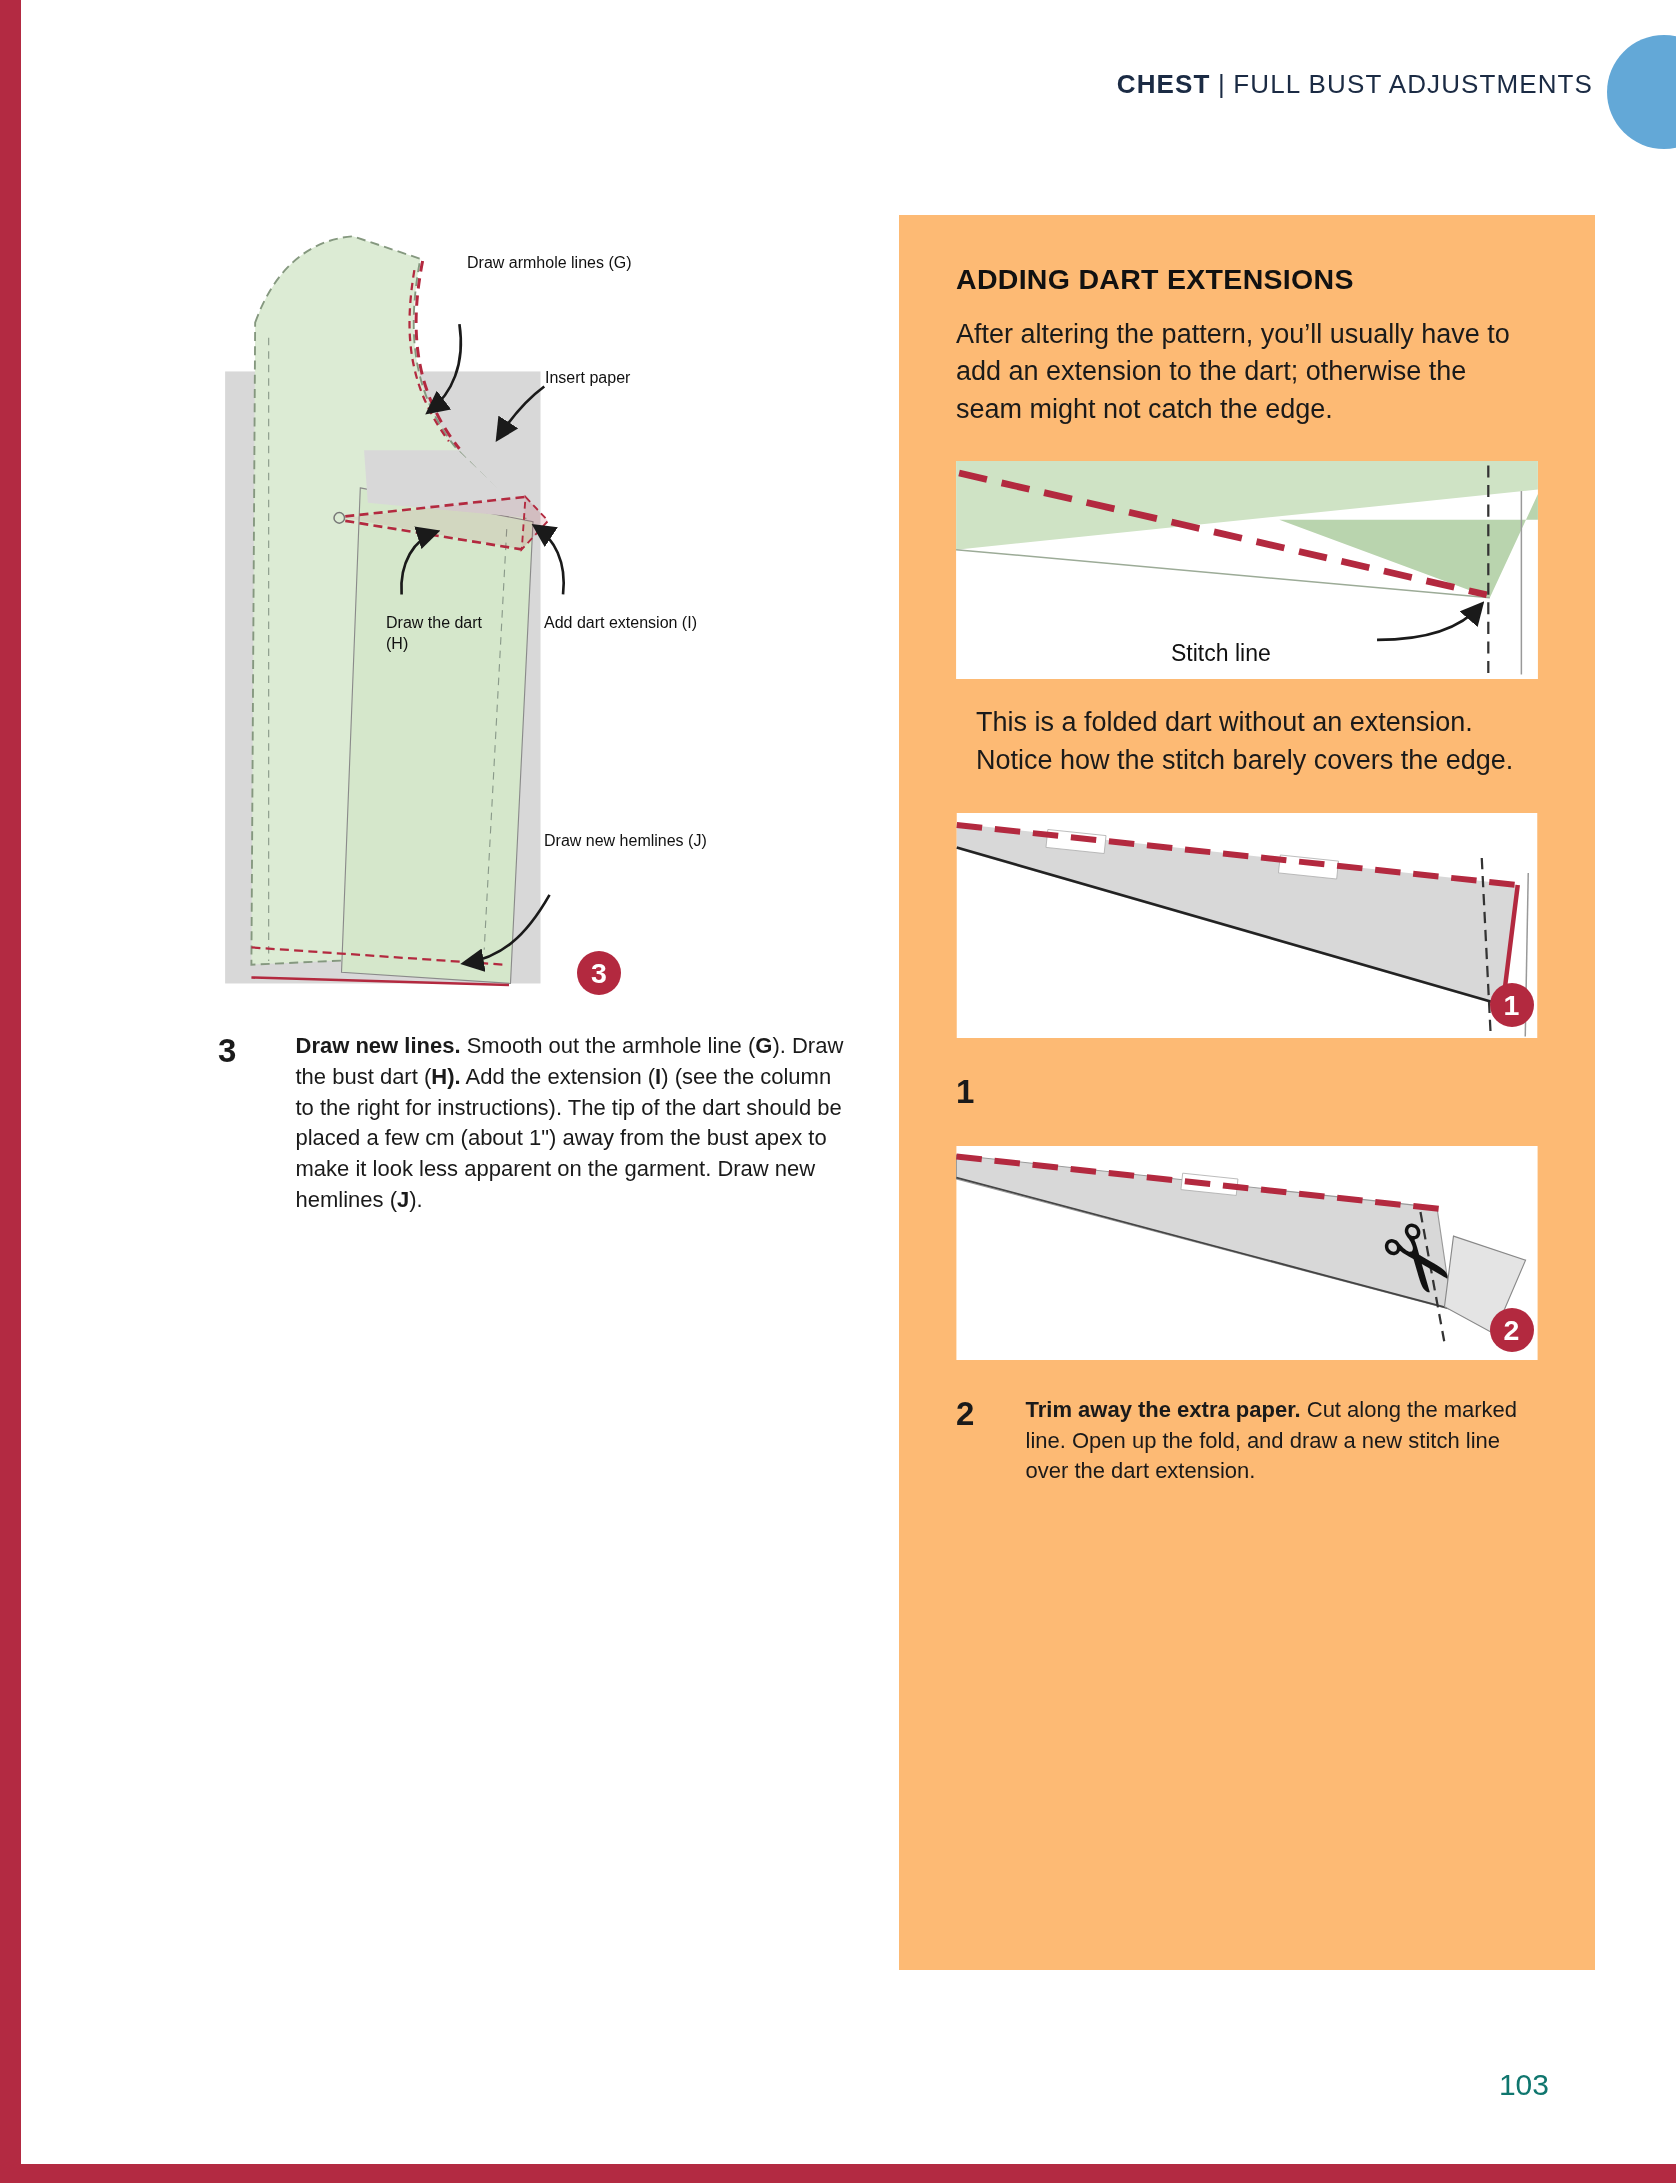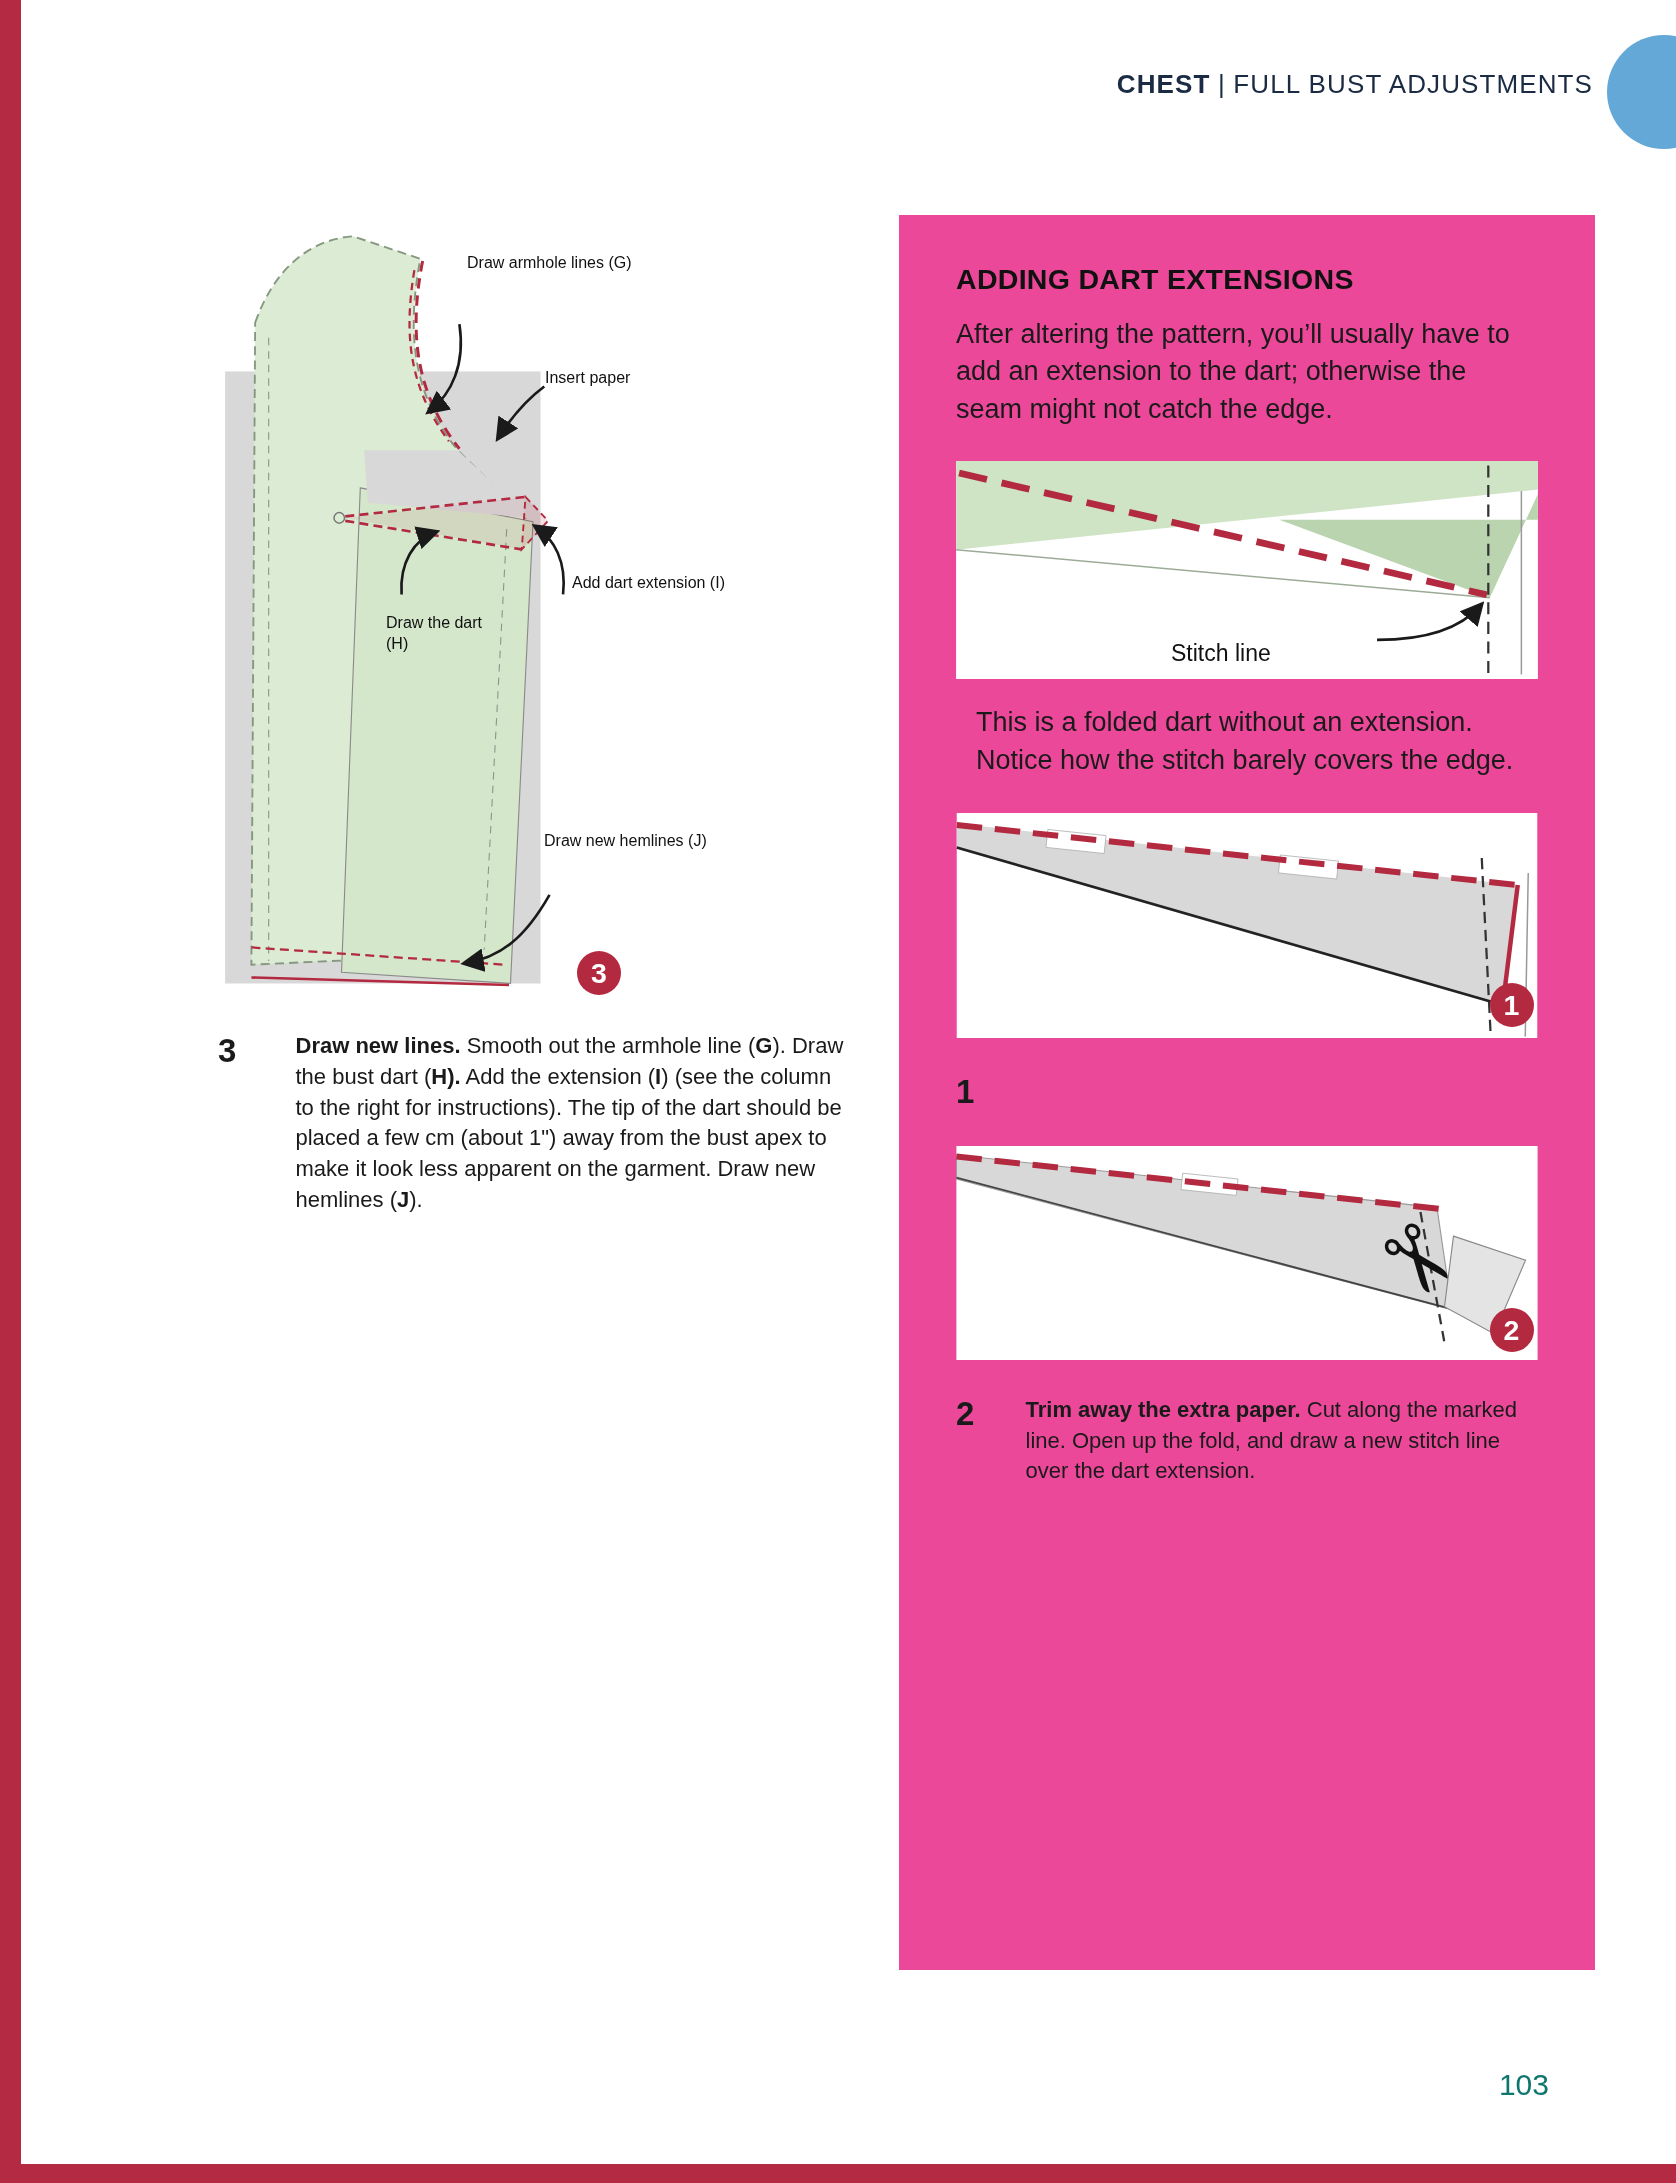--- a/index.html
+++ b/index.html
@@ -28,21 +28,21 @@
   .step{display:flex;gap:10.5px;}
   .step-num{flex:0 0 48px;font-size:33px;font-weight:600;line-height:1.1;padding-top:1.5px;}
   .step-text{font-size:22px;line-height:1.40;margin-left:11px;}
   .step-text span.b{font-weight:700;}
 
   .left-step{position:absolute;left:218px;top:1031px;width:631px;}
   .left-step .step-num{flex:0 0 56px;}
 
   .panel{
     position:absolute;left:899px;top:215px;width:696px;height:1755px;
-    background:#ec4899;box-sizing:border-box;padding:48px 57px 0 57px;
+    background:#fdba74;box-sizing:border-box;padding:48px 57px 0 57px;
   }
   .panel-title{font-size:28.5px;font-weight:700;letter-spacing:0.3px;color:#111;}
   .panel-para{font-size:27px;line-height:1.40;margin-top:19.5px;}
   .figure{position:relative;margin-top:32px;}
   .figure svg{display:block;}
   .fig-label{position:absolute;font-size:23px;color:#111;}
   .panel .step{margin-top:35px;}
 
   .page-number{position:absolute;top:2068px;right:128px;font-size:30px;color:#0f766e;}
   .diagram{position:absolute;left:210px;top:225px;}
@@ -95,21 +95,21 @@
     <path d="M 332 132 C 340 185 322 225 292 248" fill="none" stroke="#1a1a1a" stroke-width="3.5" marker-end="url(#ah)"></path>
     <path d="M 445 215 C 418 235 400 258 384 283" fill="none" stroke="#1a1a1a" stroke-width="3.5" marker-end="url(#ah)"></path>
     <path d="M 255 492 C 252 450 272 418 300 409" fill="none" stroke="#1a1a1a" stroke-width="3.5" marker-end="url(#ah)"></path>
     <path d="M 470 492 C 475 448 458 418 434 402" fill="none" stroke="#1a1a1a" stroke-width="3.5" marker-end="url(#ah)"></path>
     <path d="M 452 892 C 420 948 388 975 340 983" fill="none" stroke="#1a1a1a" stroke-width="3.5" marker-end="url(#ah)"></path>
   </svg>
 
   <div class="lbl" style="left:467px;top:252px;width:189px;"><span>Draw armhole lines (</span><span class="b">G</span><span>)</span></div>
   <div class="lbl" style="left:545px;top:367px;width:188px;"><span>Insert paper</span></div>
   <div class="lbl" style="left:386px;top:592px;width:99px;margin-top:20px;"><span>Draw the dart (</span><span class="b">H</span><span>)</span></div>
-  <div class="lbl" style="left:544px;top:572px;width:174px;margin-left:28px;"><span>Add dart extension (</span><span class="b">I</span><span>)</span></div>
+  <div class="lbl" style="left:544px;top:612px;width:174px;"><span>Add dart extension (</span><span class="b">I</span><span>)</span></div>
   <div class="lbl" style="left:544px;top:830px;width:174px;"><span>Draw new hemlines (</span><span class="b">J</span><span>)</span></div>
   <div class="badge abs" style="left:577px;top:951px;">3</div>
 
   <div class="left-step step">
     <div class="step-num">3</div>
     <div class="step-text"><span class="b">Draw new lines. </span><span>Smooth out the armhole line (</span><span class="b">G</span><span>). Draw the bust dart (</span><span class="b">H</span><span class="b">).</span><span> Add the extension (</span><span class="b">I</span><span>) (see the column to the right for instructions). The tip of the dart should be placed a few cm (about 1") away from the bust apex to make it look less apparent on the garment. Draw new hemlines (</span><span class="b">J</span><span>).</span></div>
   </div>
 
   <div class="panel">
 

